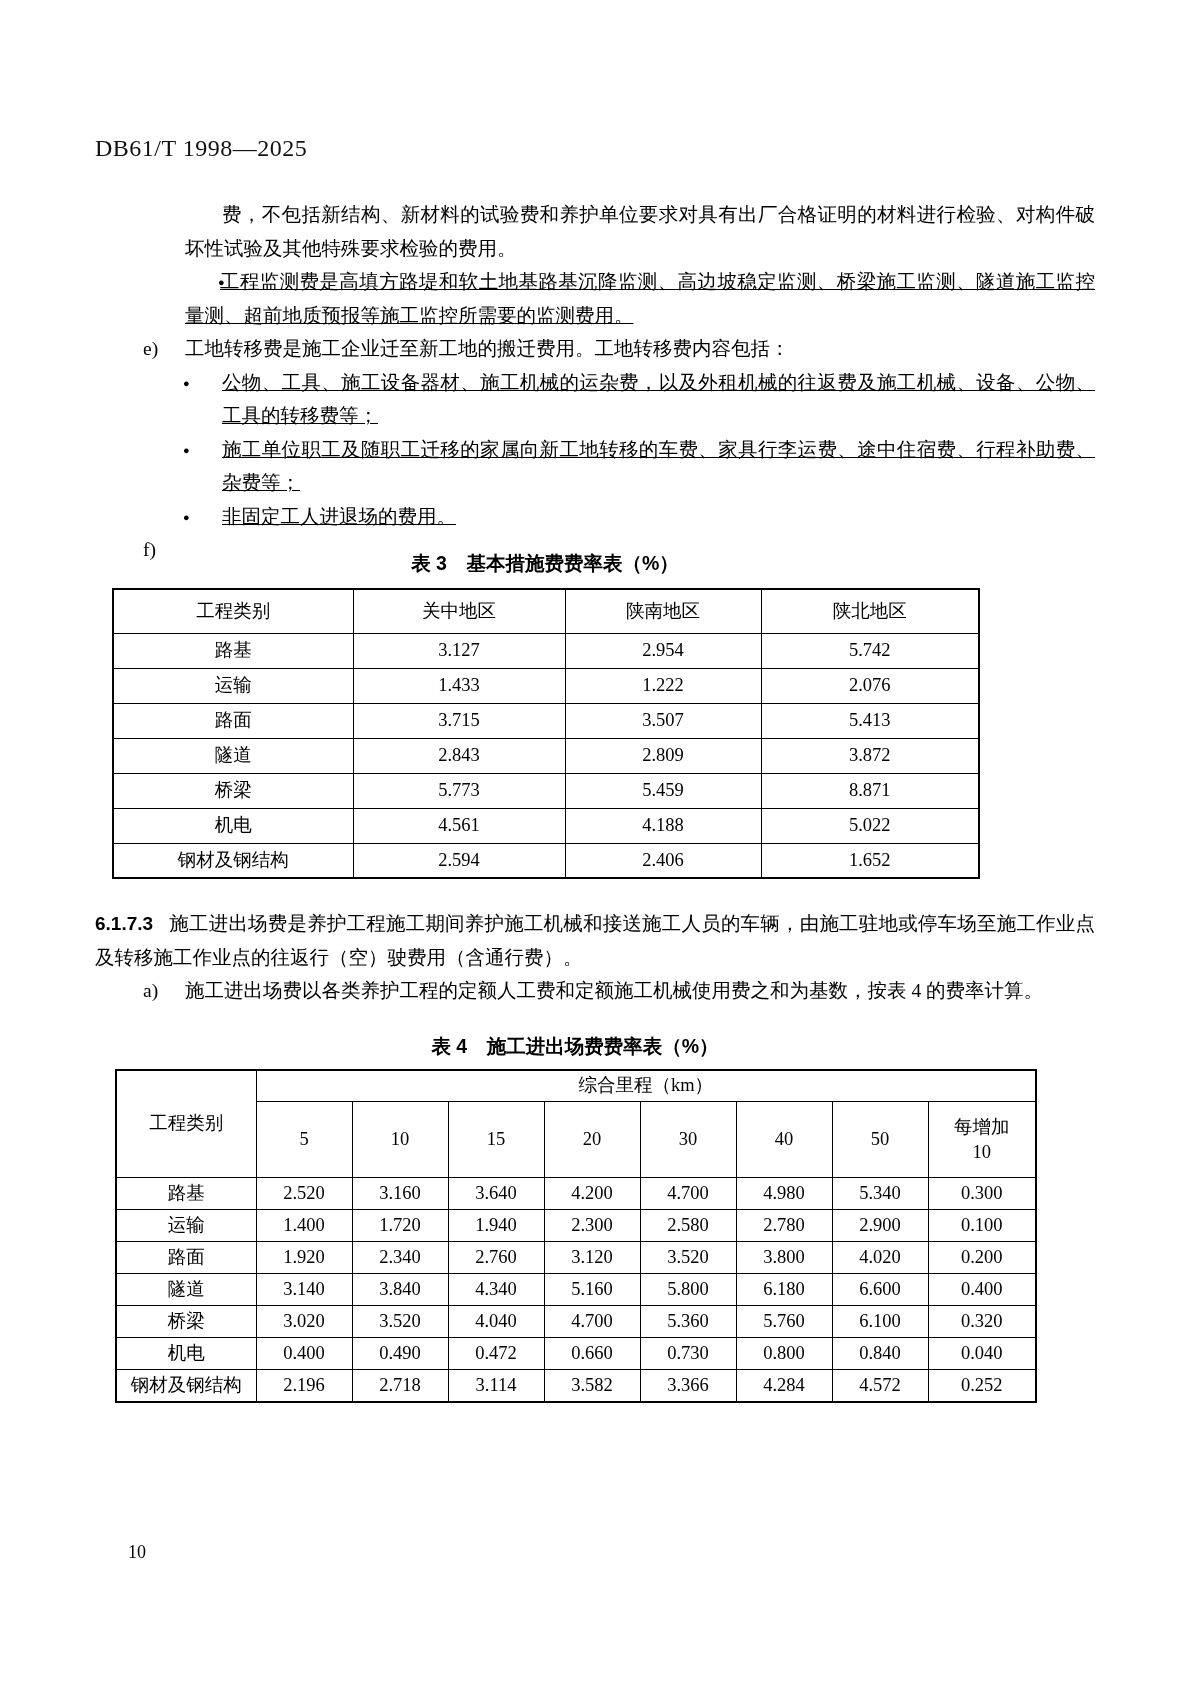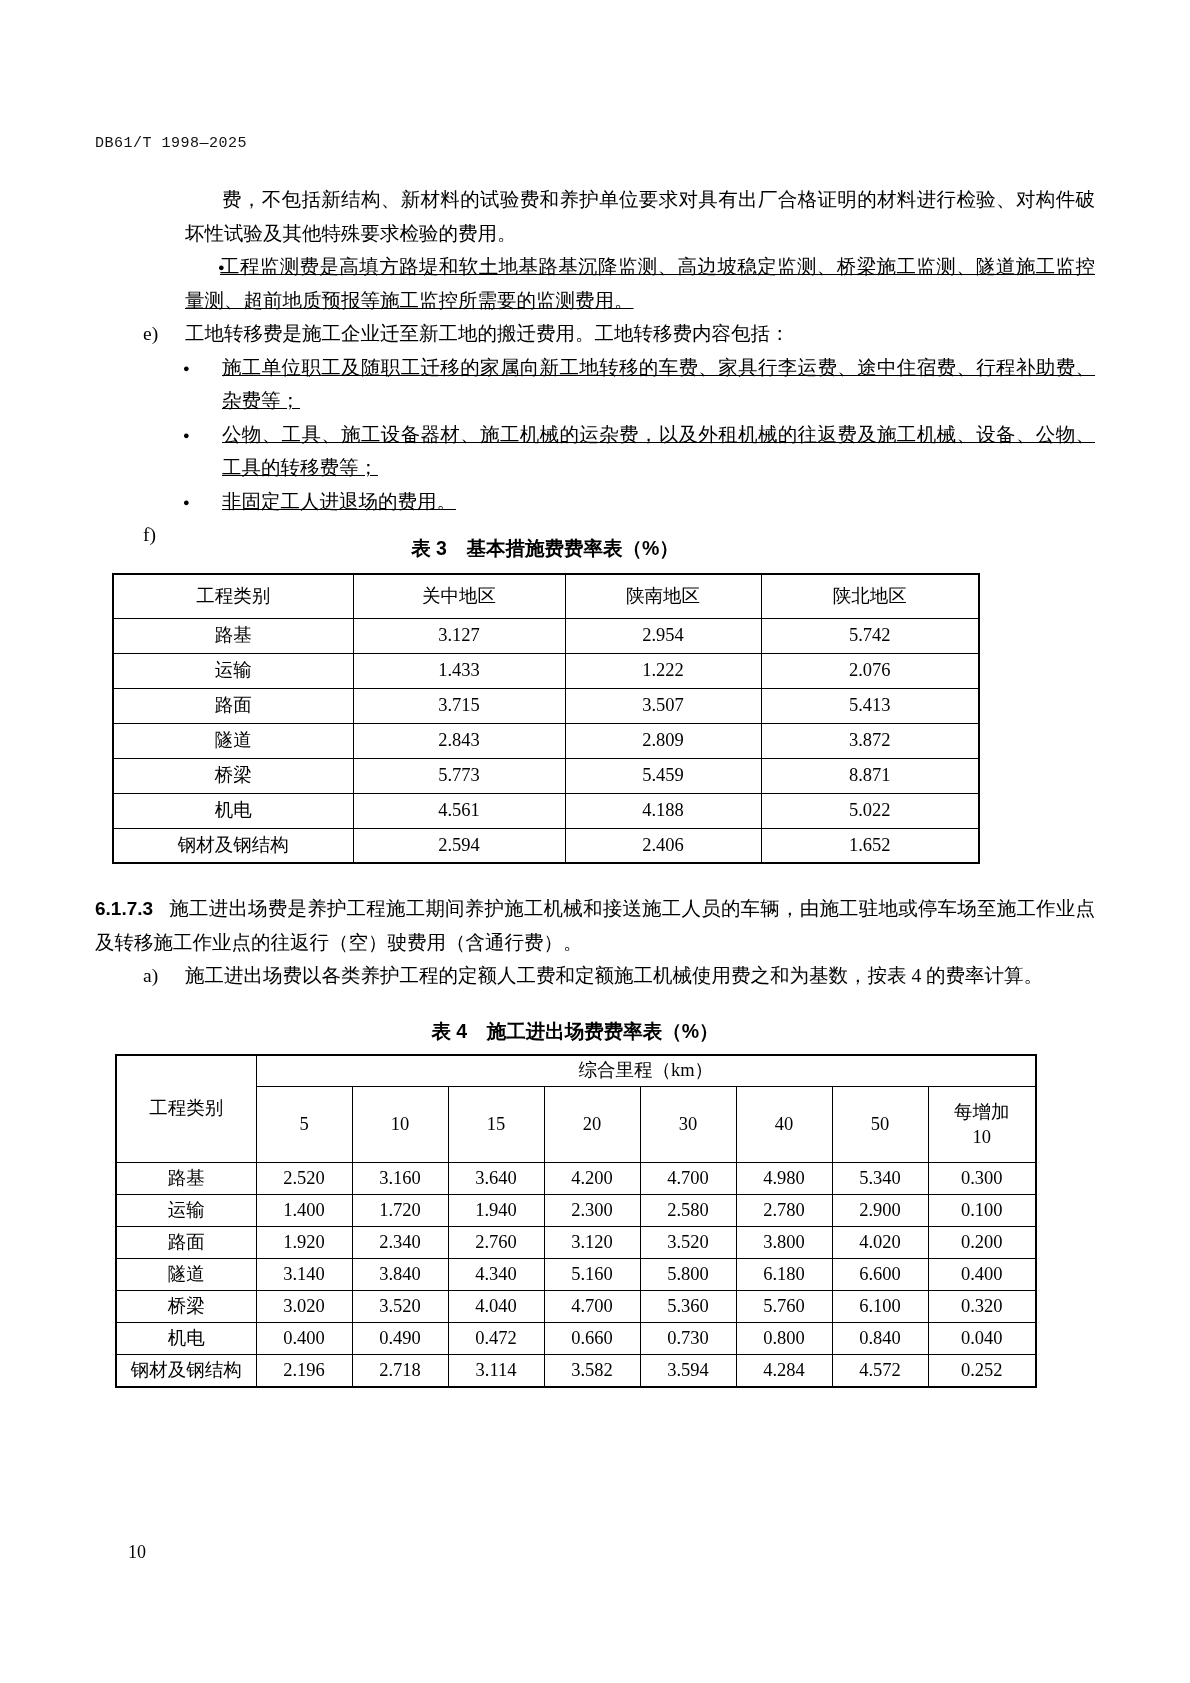--- a/index.html
+++ b/index.html
@@ -6,25 +6,25 @@
   .page {
     position:relative;
     width:1190px; height:1683px;
     background:#ffffff;
     color:#000;
     font-family:"Liberation Serif","DejaVu Serif",serif;
     overflow:hidden;
   }
   .header-code {
     position:absolute; left:95px; top:135px;
-    font-family:Liberation Mono, monospace;
-    font-size:15px; letter-spacing:0.5px; color:#111;
+    font-family:Liberation Serif, serif;
+    font-size:24px; letter-spacing:0.5px; color:#111;
   }
   .content {
-    position:absolute; left:95px; top:183px; width:1000px;
+    position:absolute; left:95px; top:198px; width:1000px;
     font-size:19.5px; line-height:33.5px; text-align:justify;
   }
   .p-cont { margin-left:90px; text-indent:37px; }
   .bullet-item { position:relative;text-decoration:underline; }
   .bullet-icon { position:absolute; left:88px; top:0; }
   .bullet-icon::before { content:"●"; font-size:11px; line-height:33.5px; vertical-align:2px; }
   .b-hang-narrow { padding-left:90px; text-indent:35px; }
   .b-hang-wide { padding-left:127px; }
   .letter-item { position:relative; padding-left:90px; }
   .letter-label { position:absolute; left:48px; top:0; }
@@ -72,26 +72,26 @@
       <span>工程监测费是高填方路堤和软土地基路基沉降监测、高边坡稳定监测、桥梁施工监测、隧道施工监控量测、超前地质预报等施工监控所需要的监测费用。</span>
     </div>
 
     <div class="letter-item">
       <span class="letter-label">e)</span>
       <span>工地转移费是施工企业迁至新工地的搬迁费用。工地转移费内容包括：</span>
     </div>
 
     <div class="bullet-item b-hang-wide">
       <span class="bullet-icon"></span>
+      <span>公物、工具、施工设备器材、施工机械的运杂费，以及外租机械的往返费及施工机械、设备、公物、工具的转移费等；</span>
+    </div>
+
+    <div class="bullet-item b-hang-wide">
+      <span class="bullet-icon"></span>
       <span>施工单位职工及随职工迁移的家属向新工地转移的车费、家具行李运费、途中住宿费、行程补助费、杂费等；</span>
-    </div>
-
-    <div class="bullet-item b-hang-wide">
-      <span class="bullet-icon"></span>
-      <span>公物、工具、施工设备器材、施工机械的运杂费，以及外租机械的往返费及施工机械、设备、公物、工具的转移费等；</span>
     </div>
 
     <div class="bullet-item b-hang-wide">
       <span class="bullet-icon"></span>
       <span>非固定工人进退场的费用。</span>
     </div>
 
     <div class="letter-item">
       <span class="letter-label">f)</span>
     </div>
@@ -265,21 +265,21 @@
             <td>0.800</td>
             <td>0.840</td>
             <td>0.040</td>
           </tr>
           <tr>
             <td>钢材及钢结构</td>
             <td>2.196</td>
             <td>2.718</td>
             <td>3.114</td>
             <td>3.582</td>
-            <td>3.594</td>
+            <td>3.366</td>
             <td>4.284</td>
             <td>4.572</td>
             <td>0.252</td>
           </tr>
         </tbody>
     </table>
 
   </div>
 
   <div class="page-number">10</div>

